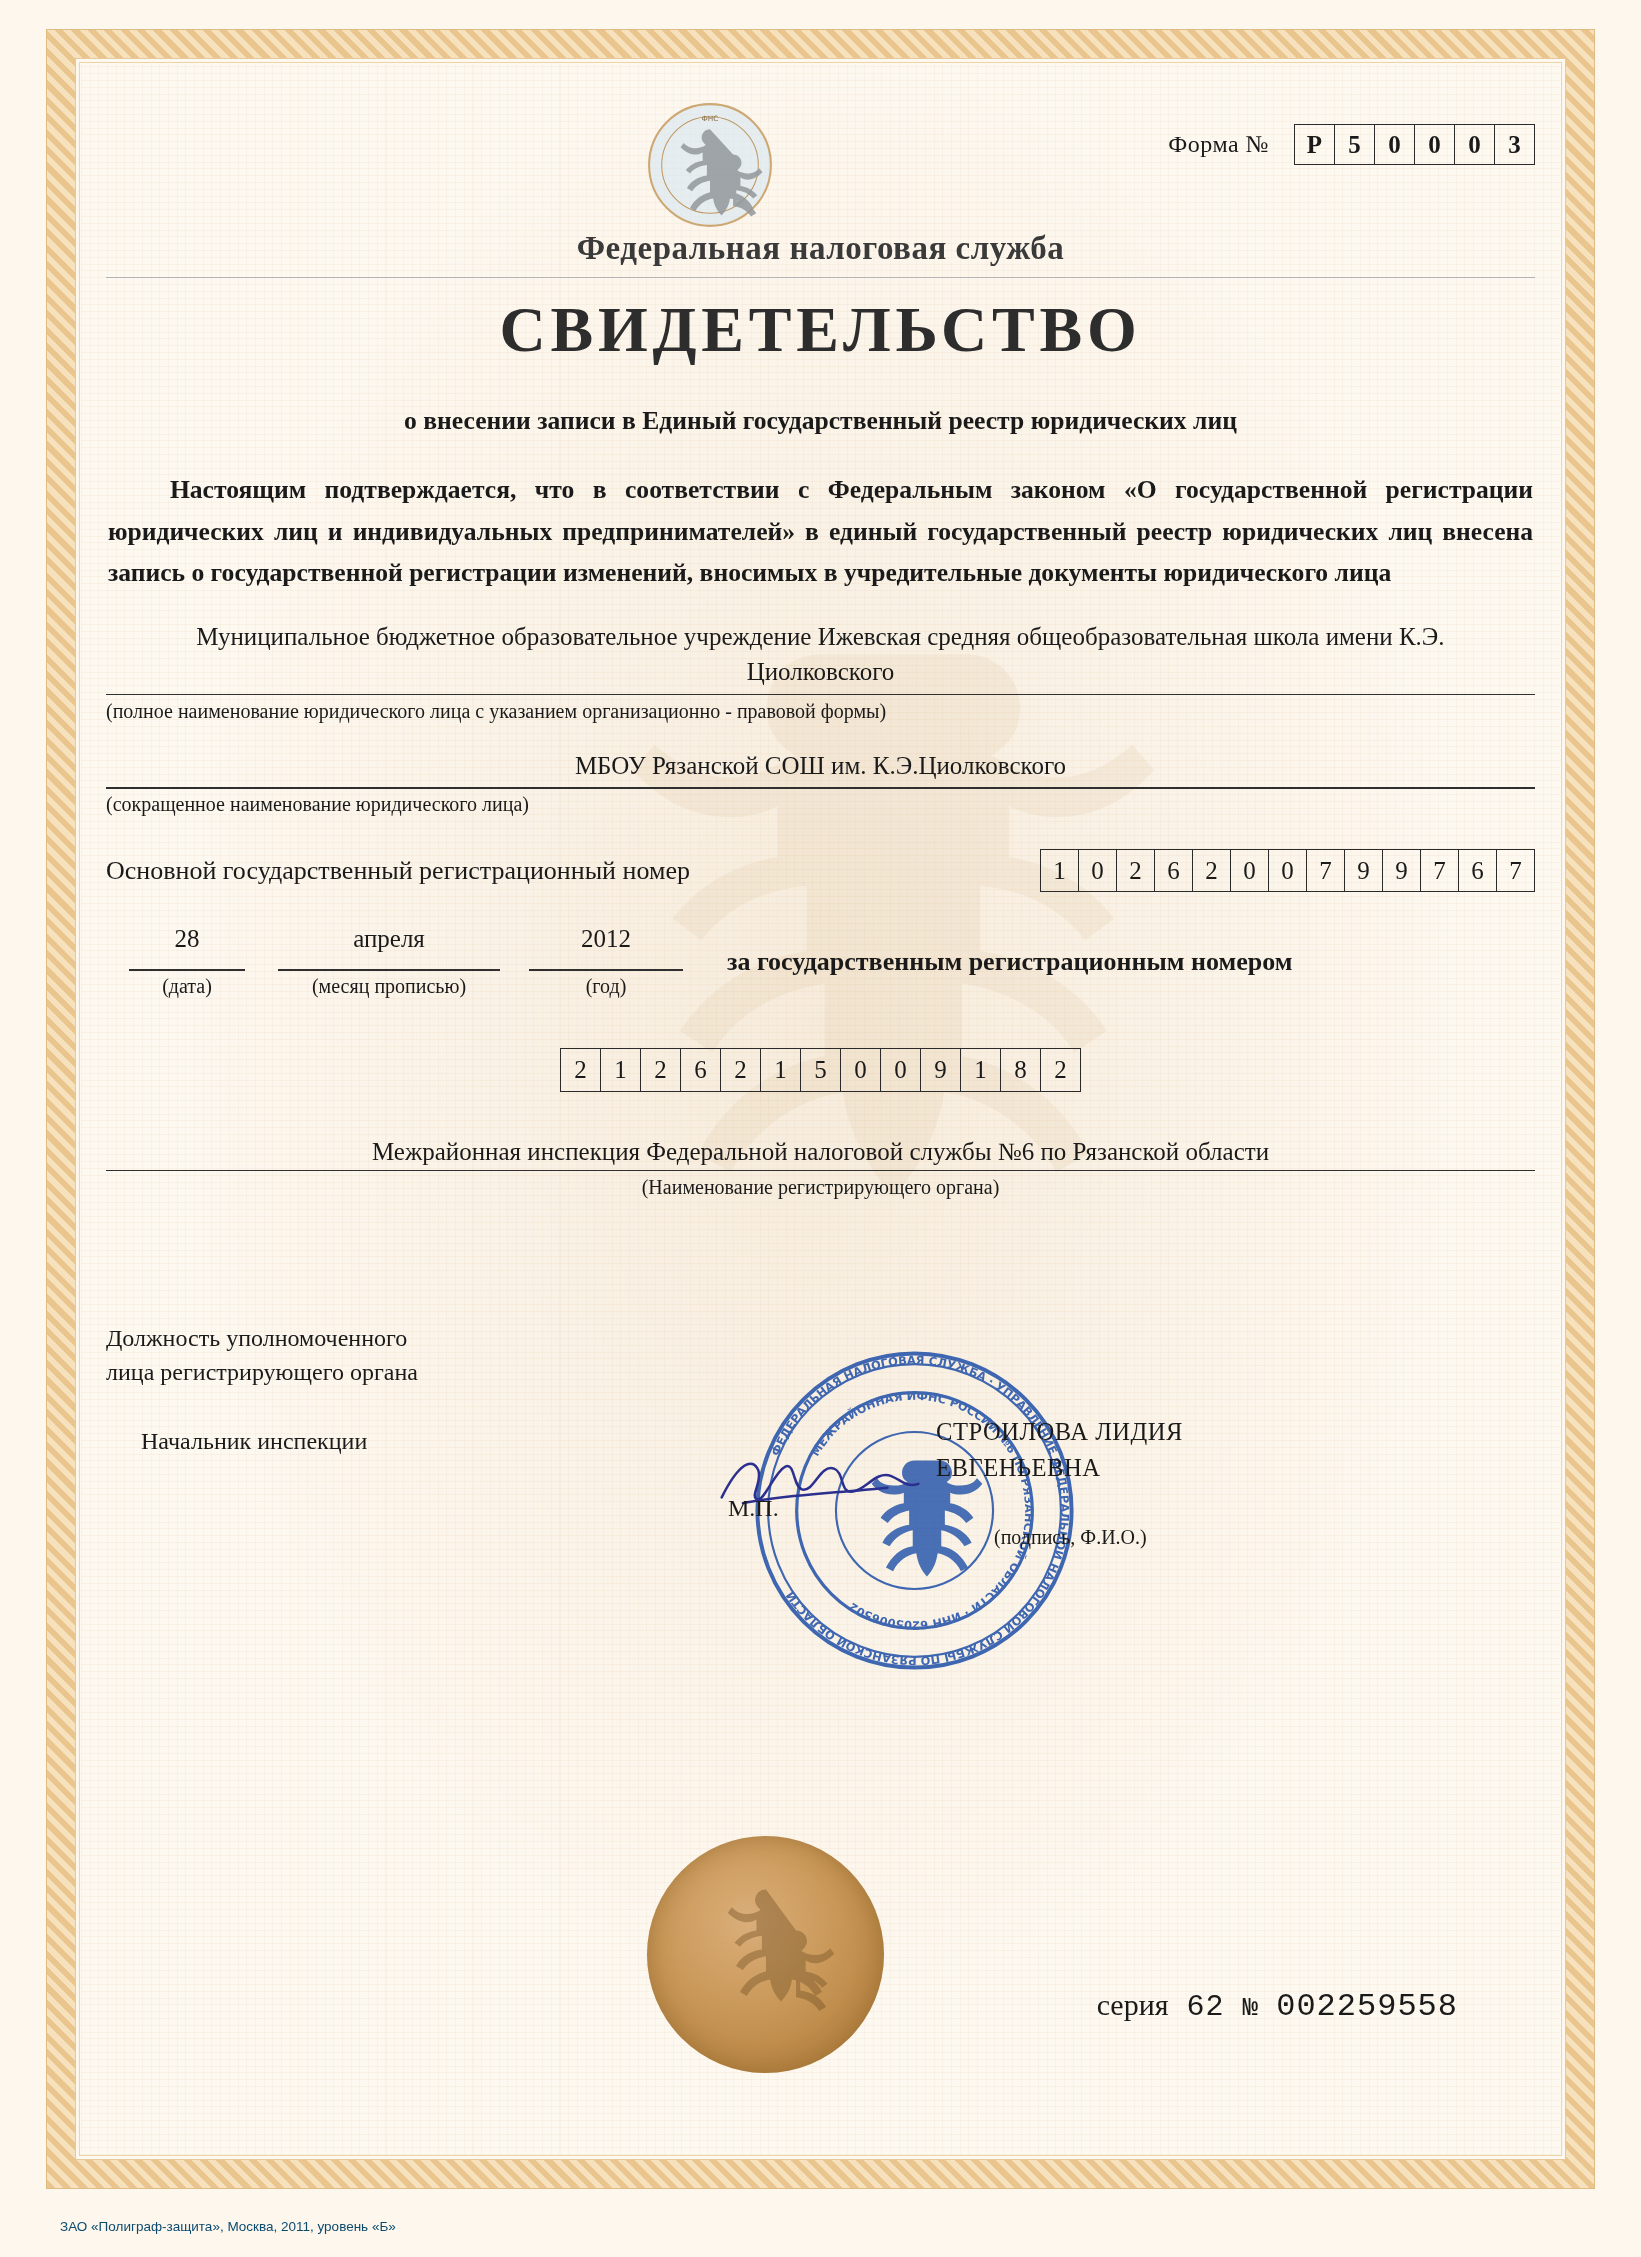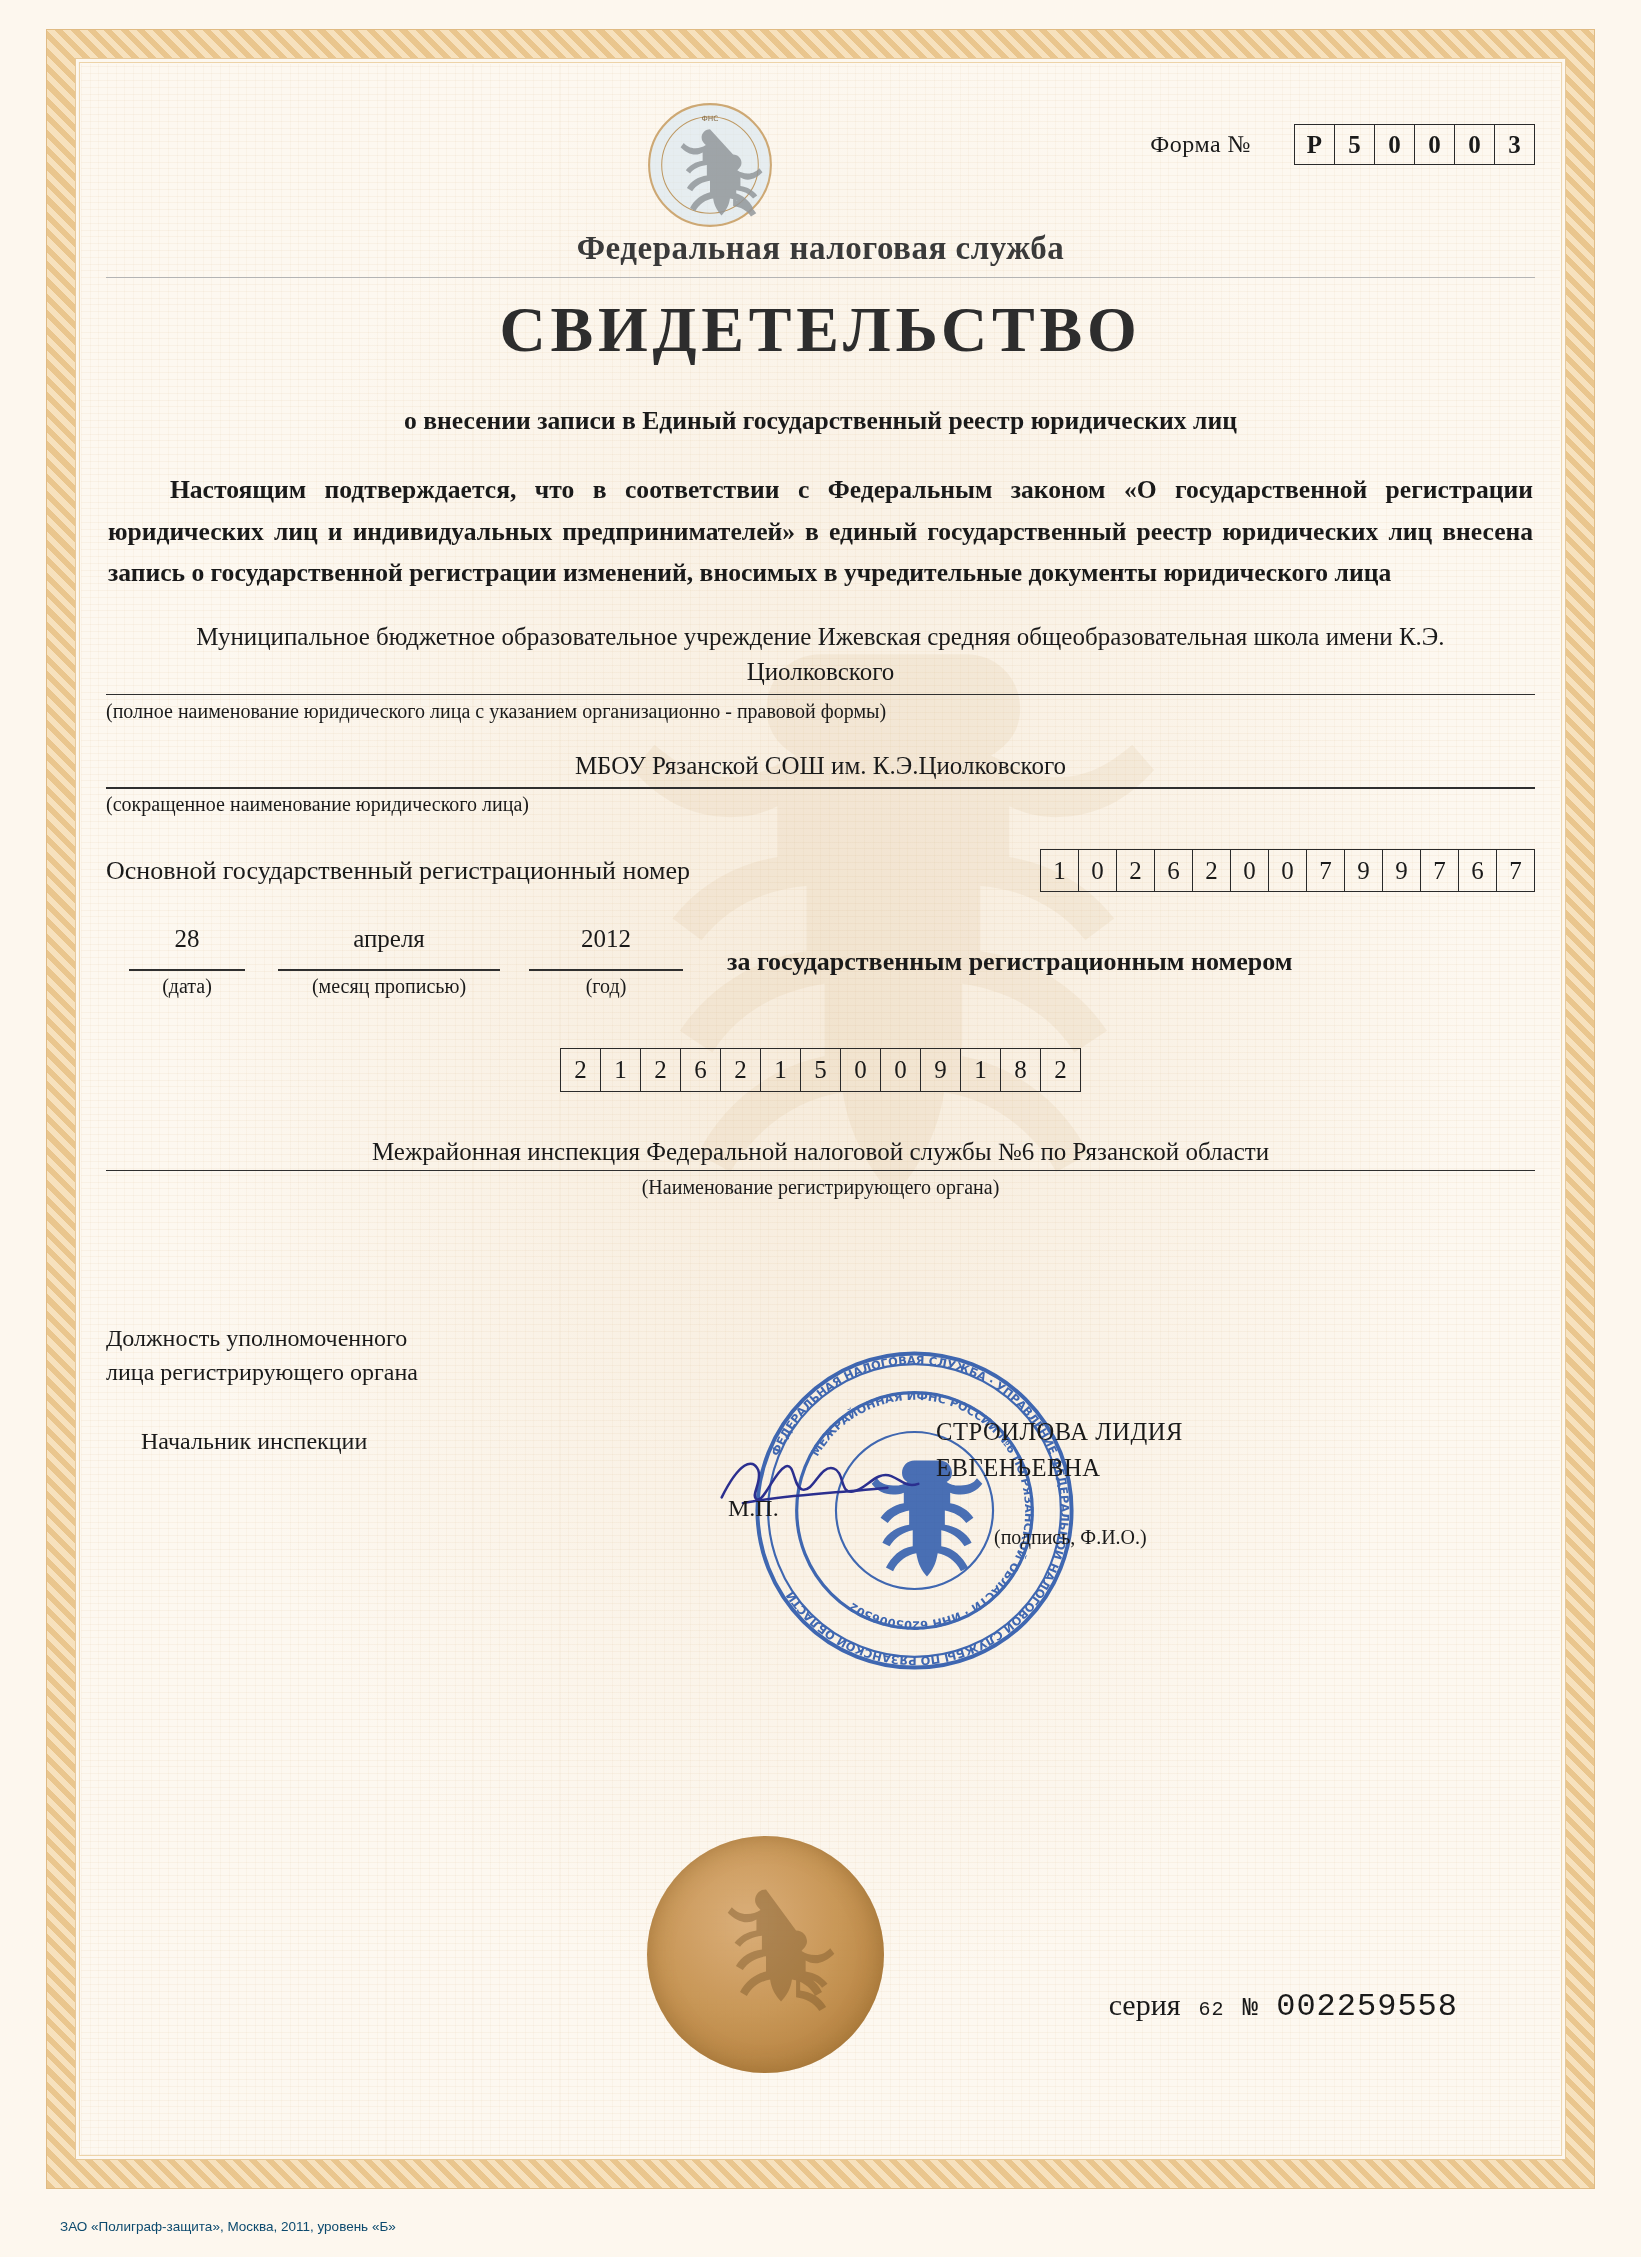--- a/index.html
+++ b/index.html
@@ -64,21 +64,21 @@
     left: 106px; top: 87px; right: 106px; bottom: 116px;
   }
 
   
   .form-row {
     position: absolute;
     top: 37px;
     right: 0;
     display: flex;
     align-items: center;
-    gap: 43px;
+    gap: 25px;
   }
   .form-label { font-size: 24px; letter-spacing: 0.5px; }
   .code-boxes { display: flex; }
   .code-boxes .cell {
     width: 39px; height: 39px;
     border: 1.5px solid #2a2a2a;
     border-right: none;
     display: flex; align-items: center; justify-content: center;
     font-size: 25px; font-weight: bold;
     font-family: "Liberation Serif", serif;
@@ -290,21 +290,21 @@
   .series-row {
     position: absolute;
     right: 77px;
     bottom: 116px;
     display: flex;
     align-items: baseline;
     gap: 18px;
     font-family: "Liberation Mono", monospace;
   }
   .series-word { font-family: "Liberation Serif", serif; font-size: 30px; }
-  .series-num { font-size: 20px; letter-spacing: 1px; }
+  .series-num { font-size: 30px; letter-spacing: 1px; }
   .series-sign { font-size: 26px; }
   .series-no { font-size: 32px; letter-spacing: 1px; }
 
   .footprint {
     position: absolute;
     left: 60px;
     bottom: 23px;
     font-size: 13.5px;
     color: #0c4a6e;
     font-family: "Liberation Sans", sans-serif;

